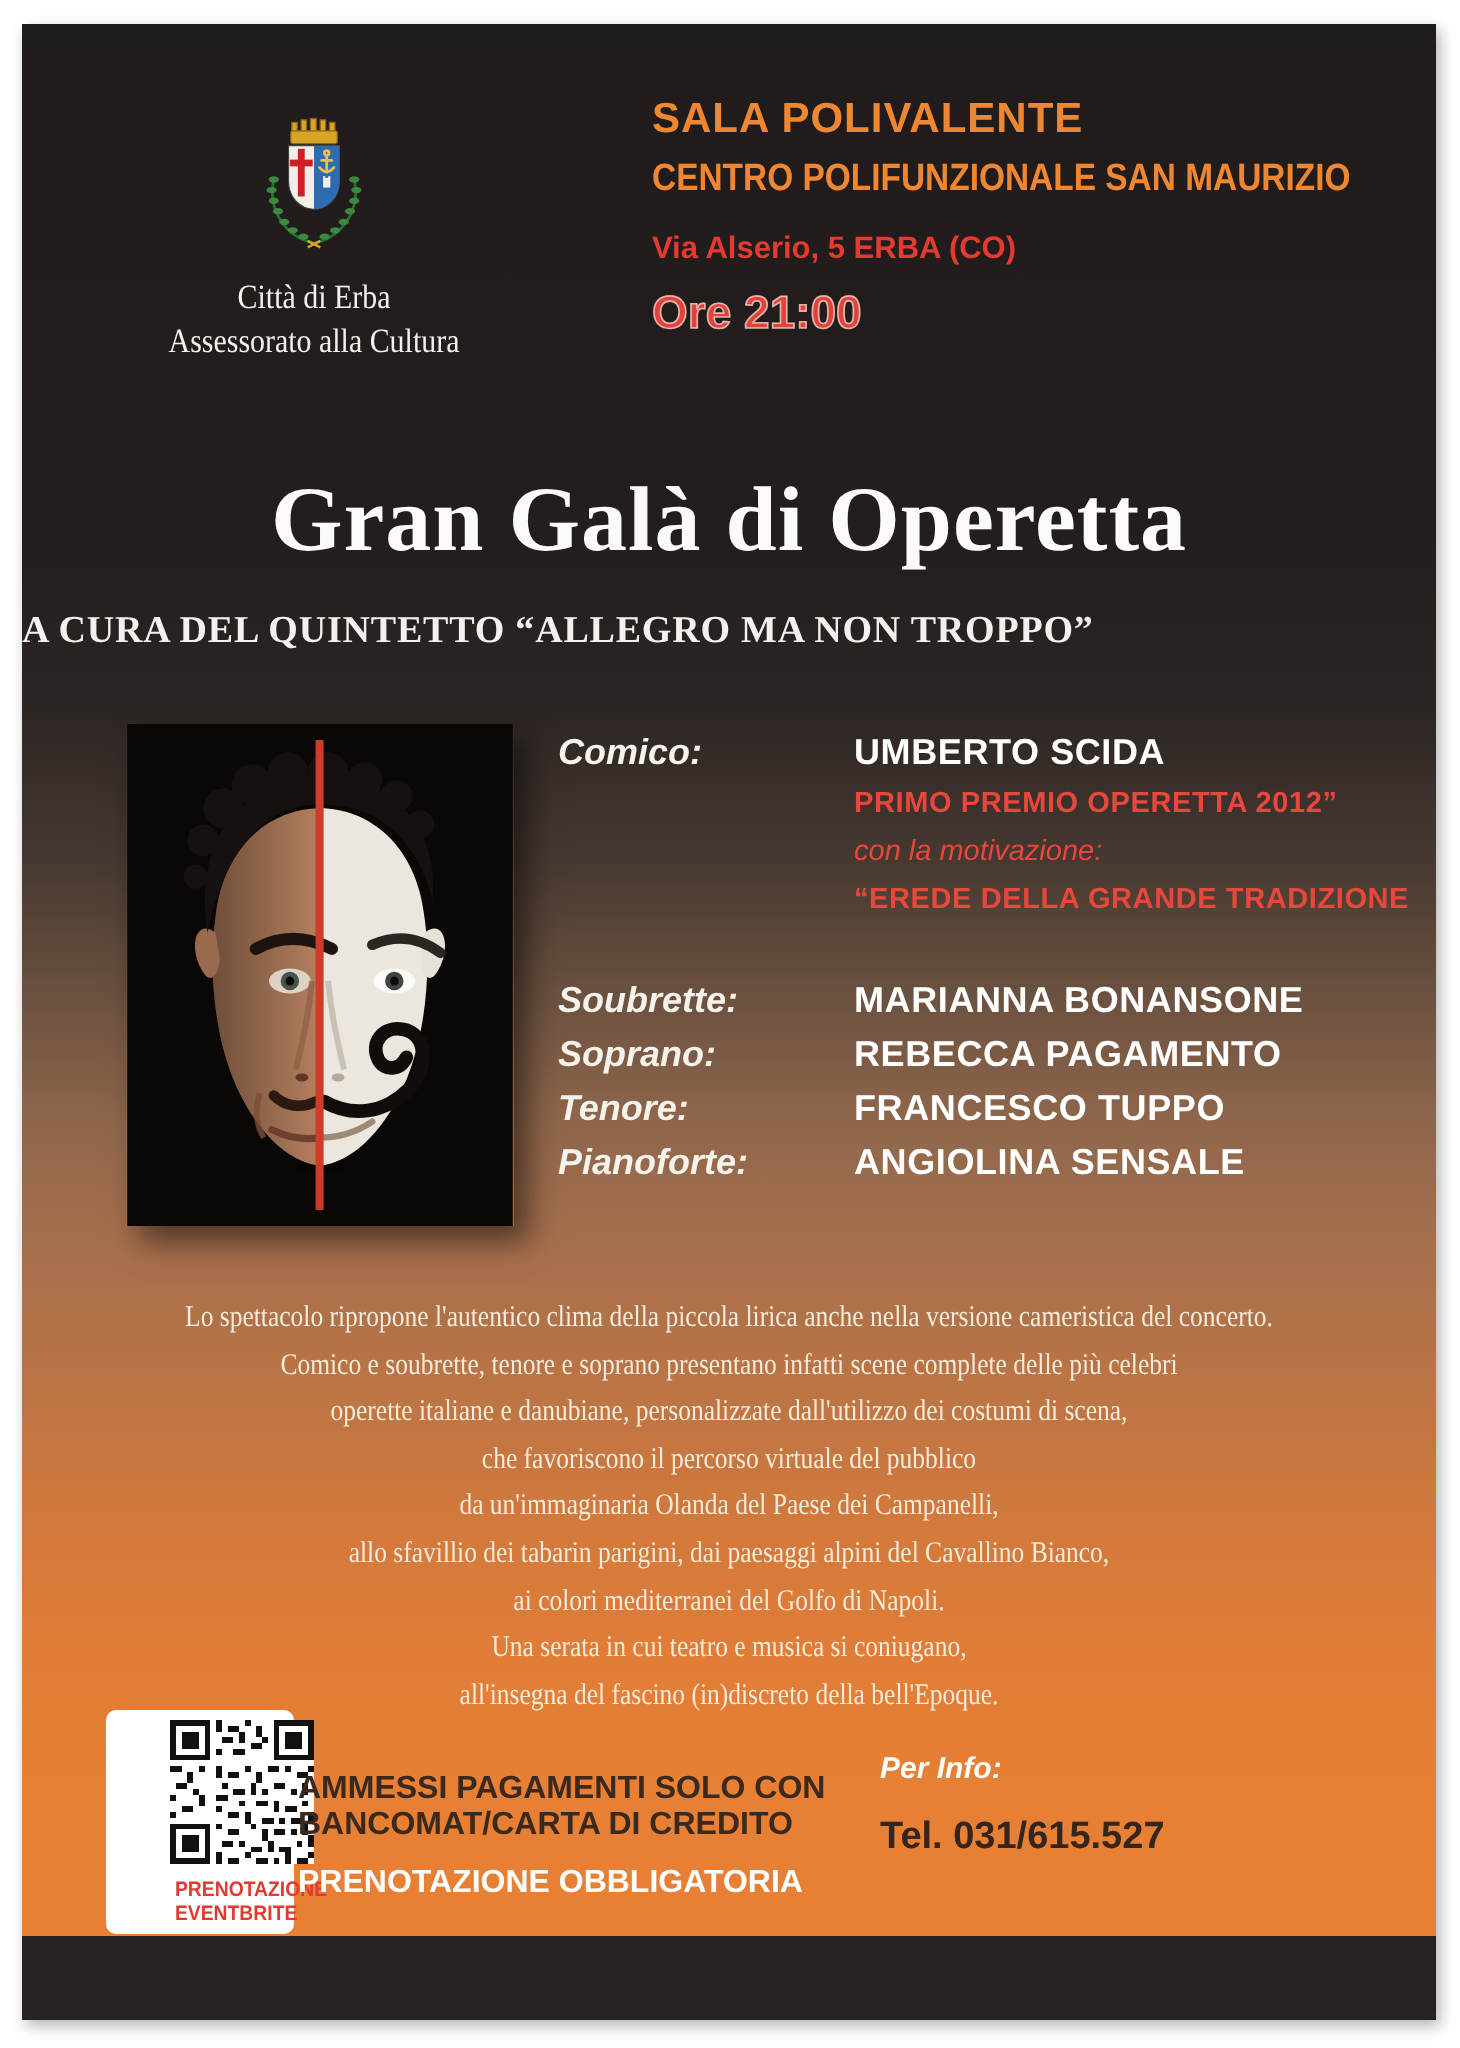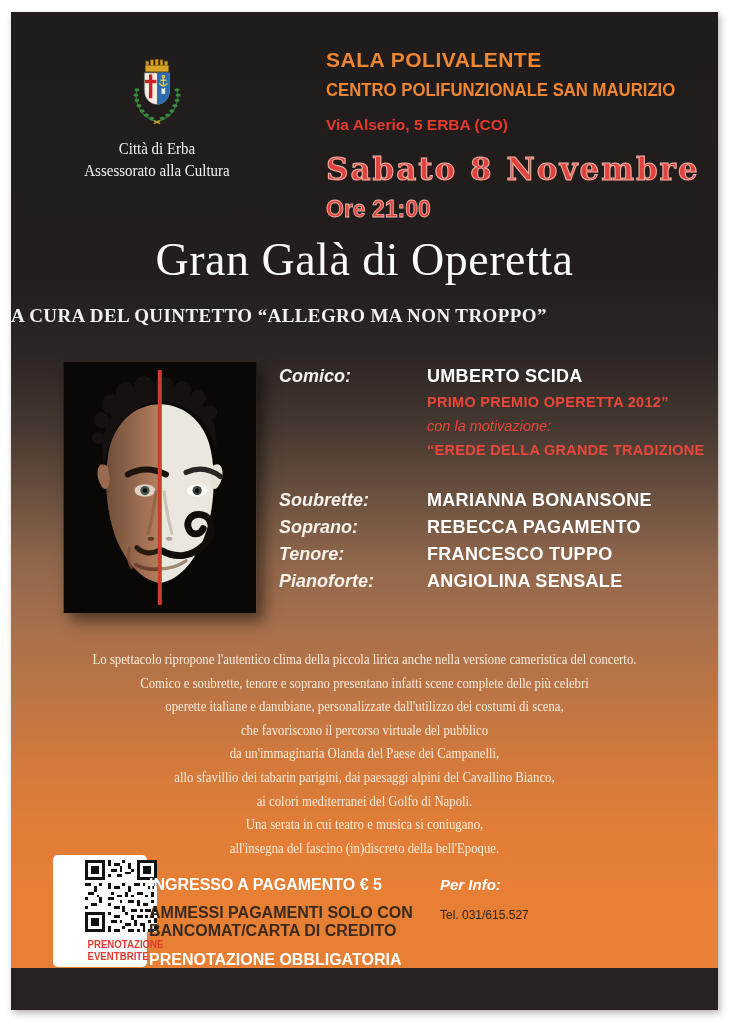--- a/index.html
+++ b/index.html
@@ -20,21 +20,21 @@
   .venue-l1{color:#ef8732;font-weight:bold;font-size:21px;letter-spacing:.5px;white-space:nowrap;}
   .venue-l2{color:#ef8732;font-weight:bold;font-size:19px;margin-top:7px;white-space:nowrap;
     transform:scaleX(.88);transform-origin:0 50%;}
   .venue-addr{color:#e6392f;font-weight:bold;font-size:15.5px;margin-top:15px;white-space:nowrap;}
   .date{font-family:"DejaVu Serif",serif;font-weight:bold;font-size:31px;color:#e0423e;
     letter-spacing:2px;margin-top:17px;white-space:nowrap;
     -webkit-text-stroke:1px rgba(255,214,198,.8);text-shadow:1px 1px 0 #4a1410;}
   .time{font-weight:bold;font-size:23px;color:#e0423e;margin-top:9px;white-space:nowrap;
     -webkit-text-stroke:.8px rgba(255,214,198,.8);}
   .title{position:absolute;left:0;top:221px;width:100%;text-align:center;margin:0;
-    font-family:"Liberation Serif",serif;font-weight:normal;font-size:46px;color:#fbfaf8;
+    font-family:"Liberation Serif",serif;font-weight:bold;font-size:46px;color:#fbfaf8;
     letter-spacing:.5px;white-space:nowrap;}
   .subtitle{position:absolute;left:0;top:293px;width:100%;text-align:left;
     font-family:"Liberation Serif",serif;font-weight:bold;font-size:19px;color:#f3f1ed;
     letter-spacing:.4px;white-space:nowrap;}
   .photo{position:absolute;left:52px;top:350px;width:194px;height:251px;
     box-shadow:7px 8px 14px rgba(0,0,0,.5);}
   .cast{position:absolute;left:268px;top:354px;width:420px;color:#ffffff;}
   .cast-row{display:flex;}
   .cast-label{flex:0 0 148px;font-weight:bold;font-style:italic;font-size:18px;color:#f6f2ec;}
   .cast-name{font-weight:bold;font-size:18px;color:#ffffff;letter-spacing:.3px;white-space:nowrap;}
@@ -52,21 +52,21 @@
   .qr-caption{color:#e23a31;font-weight:bold;font-size:10.5px;line-height:12px;margin-top:2px;
     transform:scaleX(.92);}
   .booking{position:absolute;left:138px;top:864px;width:330px;}
   .booking .price{color:#ffffff;font-weight:bold;font-size:16px;white-space:nowrap;}
   .booking .pay{color:#3b2a1c;font-weight:bold;font-size:16px;line-height:18px;white-space:nowrap;}
   .booking .pay1{margin-top:10px;}
   .booking .resv{color:#ffffff;font-weight:bold;font-size:16px;margin-top:11px;white-space:nowrap;}
   .contact{position:absolute;right:18px;top:864px;width:260px;text-align:left;}
   .contact .per-info{color:#ffffff;font-weight:bold;font-style:italic;font-size:15px;}
   .contact .email{color:#35251b;font-weight:bold;font-size:15.5px;margin-top:16px;letter-spacing:.2px;}
-  .contact .tel{color:#35251b;font-weight:normal;font-size:12px;margin-top:15px;}
+  .contact .tel{color:#35251b;font-weight:bold;font-size:19px;margin-top:15px;}
   .bottom-bar{position:absolute;left:0;bottom:0;width:100%;height:42px;background:#272221;}
 </style>
 </head>
 <body>
 
 <div class="poster">
 
   <div class="muni">
     <svg class="crest" width="68" height="72" viewBox="0 0 64 68">
       <g fill="#d9a526" stroke="#8a6410" stroke-width="0.6">
@@ -113,21 +113,20 @@
       <path d="M29 59 l6 3 M35 59 l-6 3" stroke="#d9a526" stroke-width="1.2"></path>
     </svg>
     <div class="muni-line">Città di Erba</div>
     <div class="muni-line">Assessorato alla Cultura</div>
   </div>
 
   <div class="venue">
     <div class="venue-l1">SALA POLIVALENTE</div>
     <div class="venue-l2">CENTRO POLIFUNZIONALE  SAN MAURIZIO</div>
     <div class="venue-addr">Via Alserio, 5 ERBA (CO)</div>
-    <div class="date">Sabato 8 Novembre</div>
     <div class="time">Ore 21:00</div>
   </div>
 
   <h1 class="title">Gran Galà di Operetta</h1>
   <div class="subtitle">A CURA DEL QUINTETTO “ALLEGRO MA NON TROPPO”</div>
 
   <div class="photo">
     <svg width="194" height="251" viewBox="0 0 96 125">
       <defs>
         <linearGradient id="lsh" x1="0" y1="0" x2="1" y2="0">
@@ -247,21 +246,20 @@
            M8 23h1v2h-1z M10 24h2v1h-2z M13 23h1v1h-1z M15 24h2v1h-2z M18 24h1v1h-1z M20 23h1v2h-1z M22 24h2v1h-2z M24 23h1v1h-1z"></path>
       </g>
     </svg>
     <div class="qr-caption">
       <div>PRENOTAZIONE</div>
       <div>EVENTBRITE</div>
     </div>
   </div>
 
   <div class="booking">
-    <div class="price">INGRESSO A PAGAMENTO € 5</div>
     <div class="pay pay1">AMMESSI PAGAMENTI SOLO CON</div>
     <div class="pay">BANCOMAT/CARTA DI CREDITO</div>
     <div class="resv">PRENOTAZIONE OBBLIGATORIA</div>
   </div>
 
   <div class="contact">
     <div class="per-info">Per Info:</div>
     <div class="tel">Tel. 031/615.527</div>
   </div>
 

